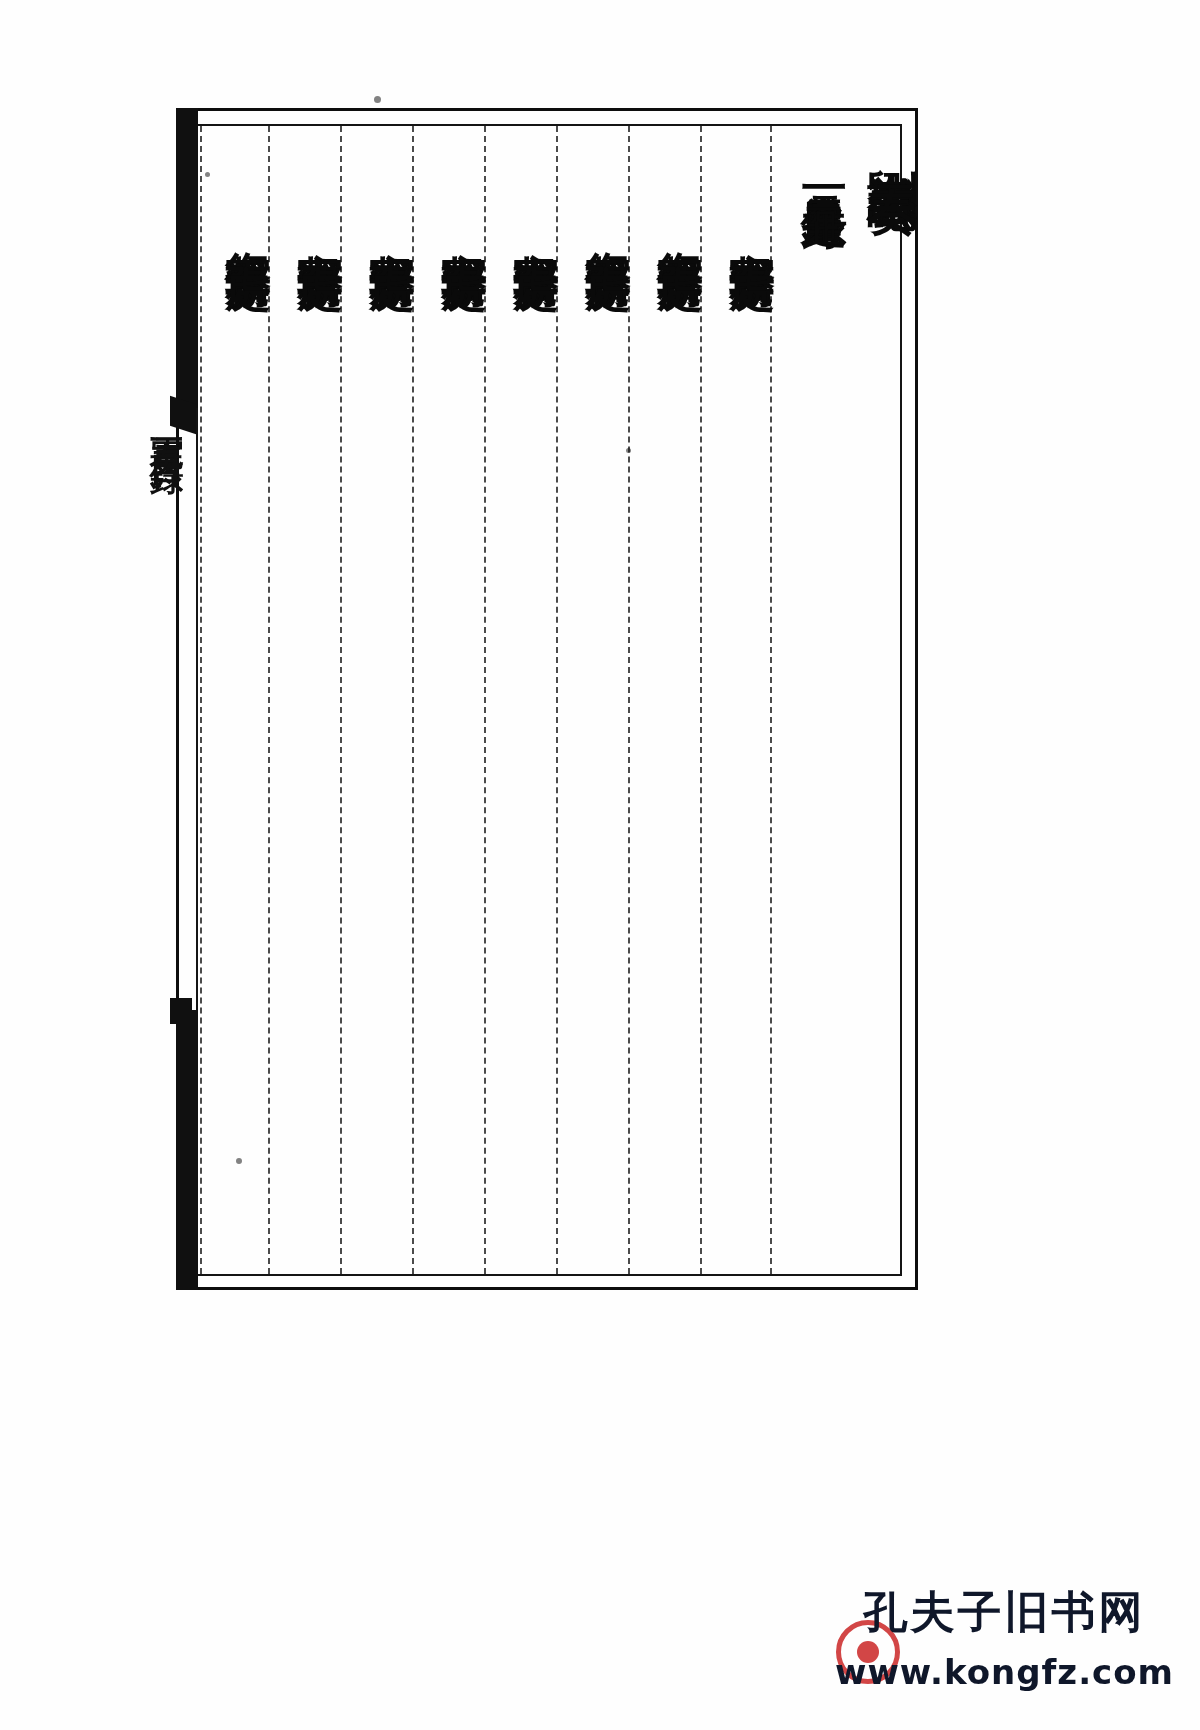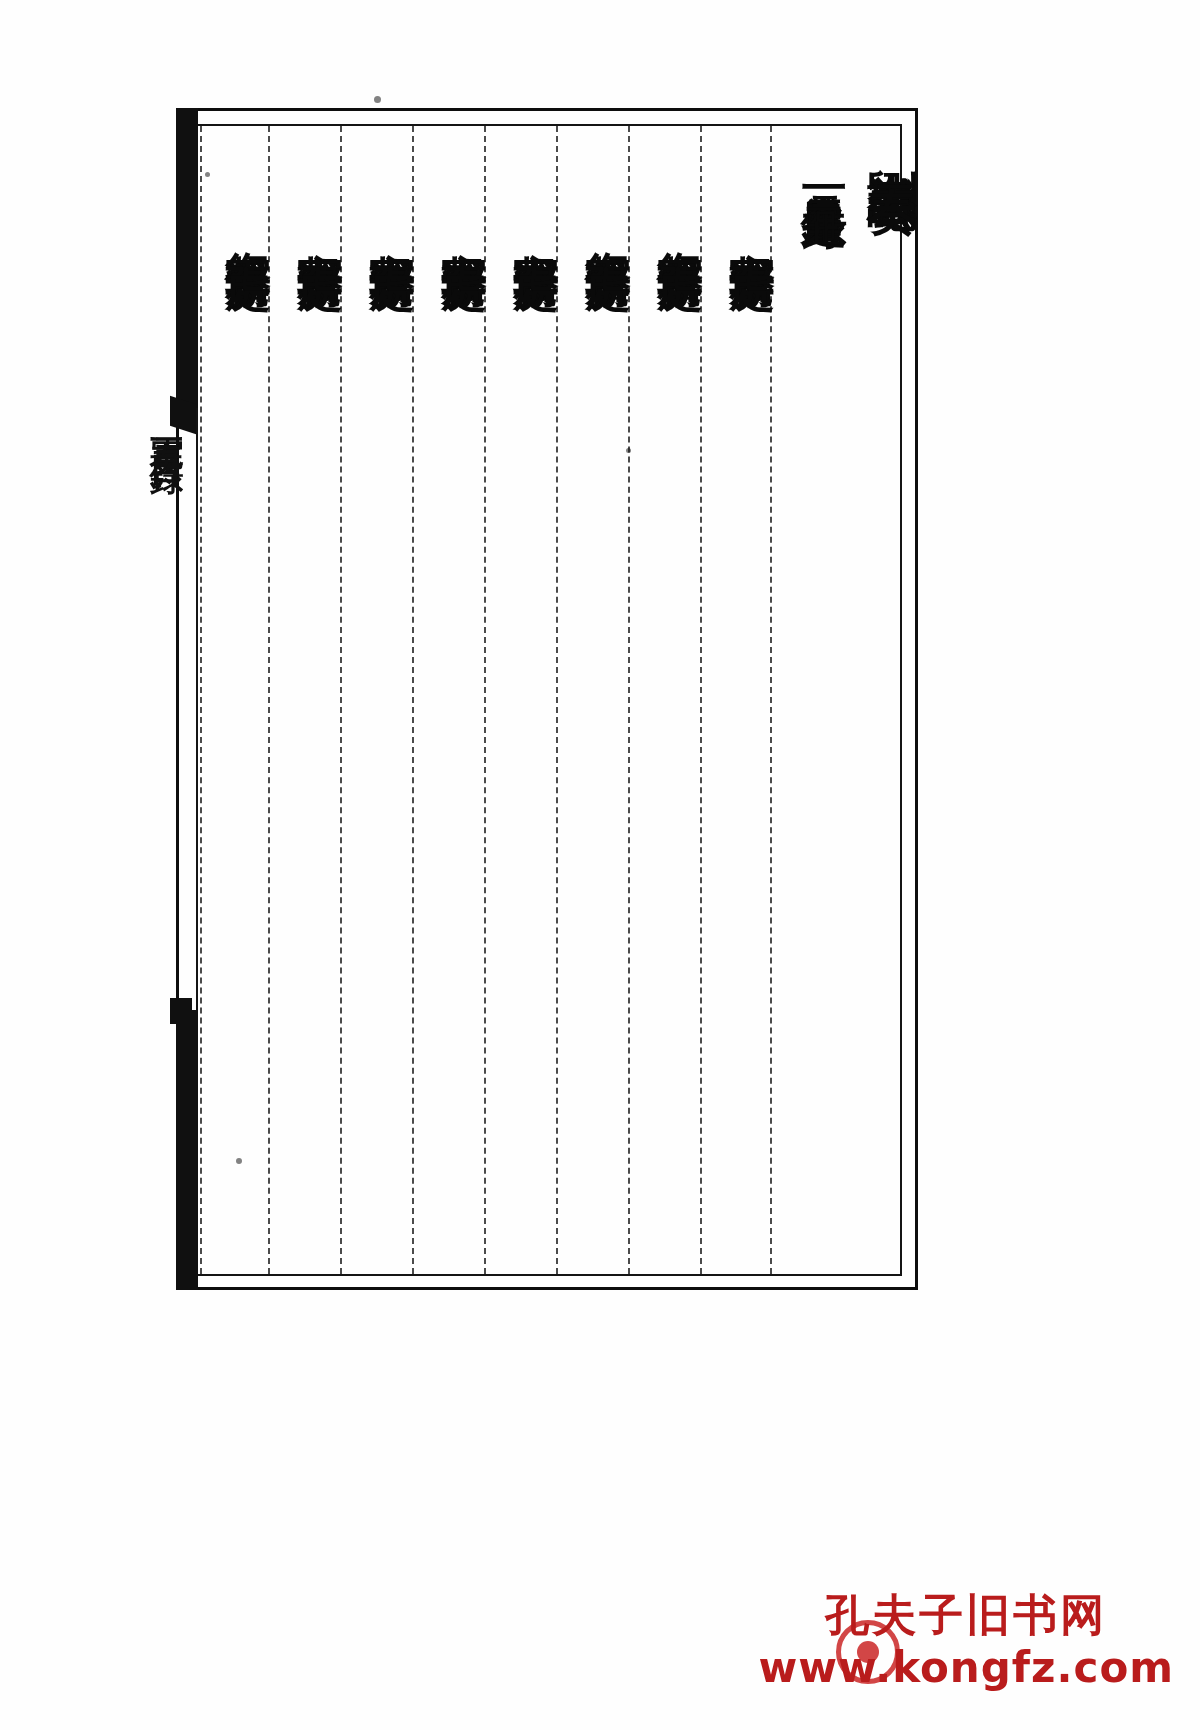--- a/index.html
+++ b/index.html
@@ -152,36 +152,36 @@
     border-radius: 50%;
     opacity: .55;
   }
 
   
   #watermark {
     position: absolute;
     right: 26px;
     bottom: 38px;
     text-align: center;
-    color: #b91c1c;
+    color: #0f172a;
     user-select: none;
   }
   #watermark .wm-cn {
     font-size: 44px;
     letter-spacing: 3px;
     font-family: "DejaVu Sans", "Liberation Sans", sans-serif;
     font-weight: 700;
     line-height: 1.1;
   }
   #watermark .wm-url {
-    font-size: 42px;
+    font-size: 34px;
     letter-spacing: 1px;
     font-family: "DejaVu Sans", "Liberation Sans", sans-serif;
     font-weight: 700;
-    margin-top: 4px;
+    margin-top: 16px;
   }
   #wm-logo {
     position: absolute;
     right: 300px;
     bottom: 46px;
     width: 64px;
     height: 64px;
     border: 5px solid #d24646;
     border-radius: 50%;
     box-sizing: border-box;

